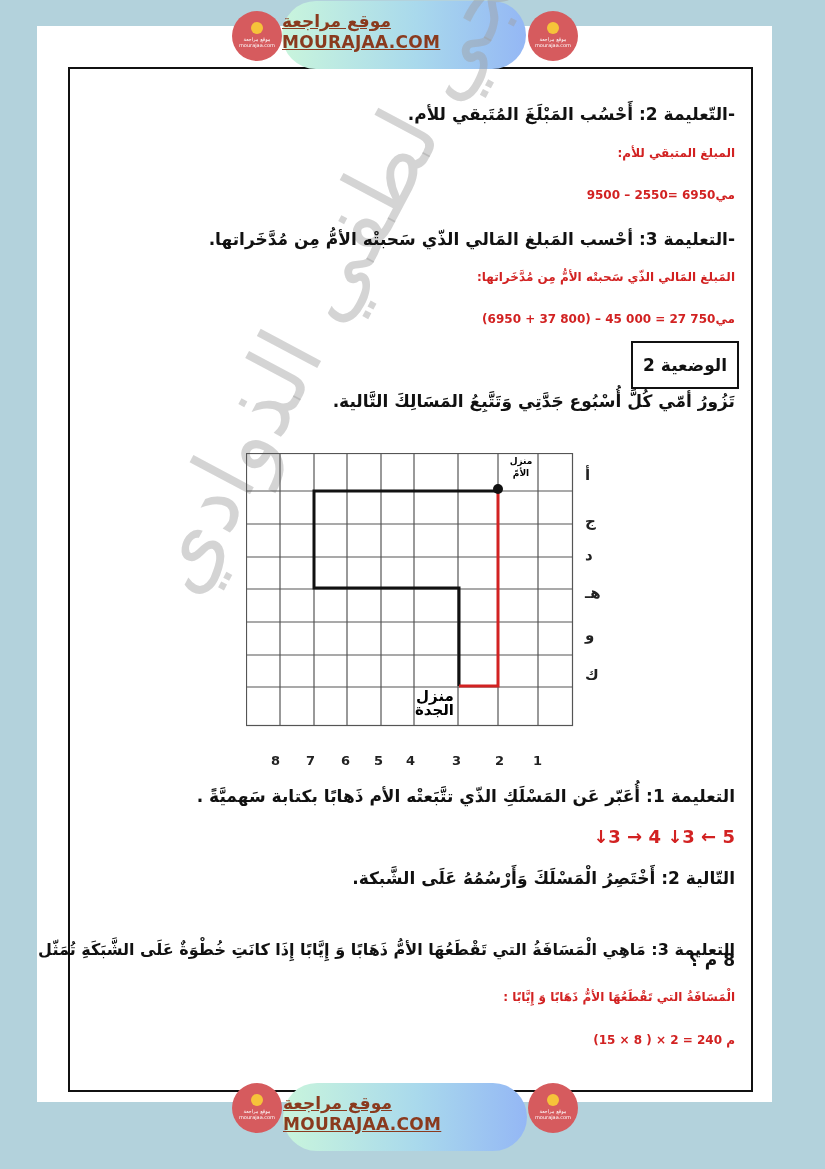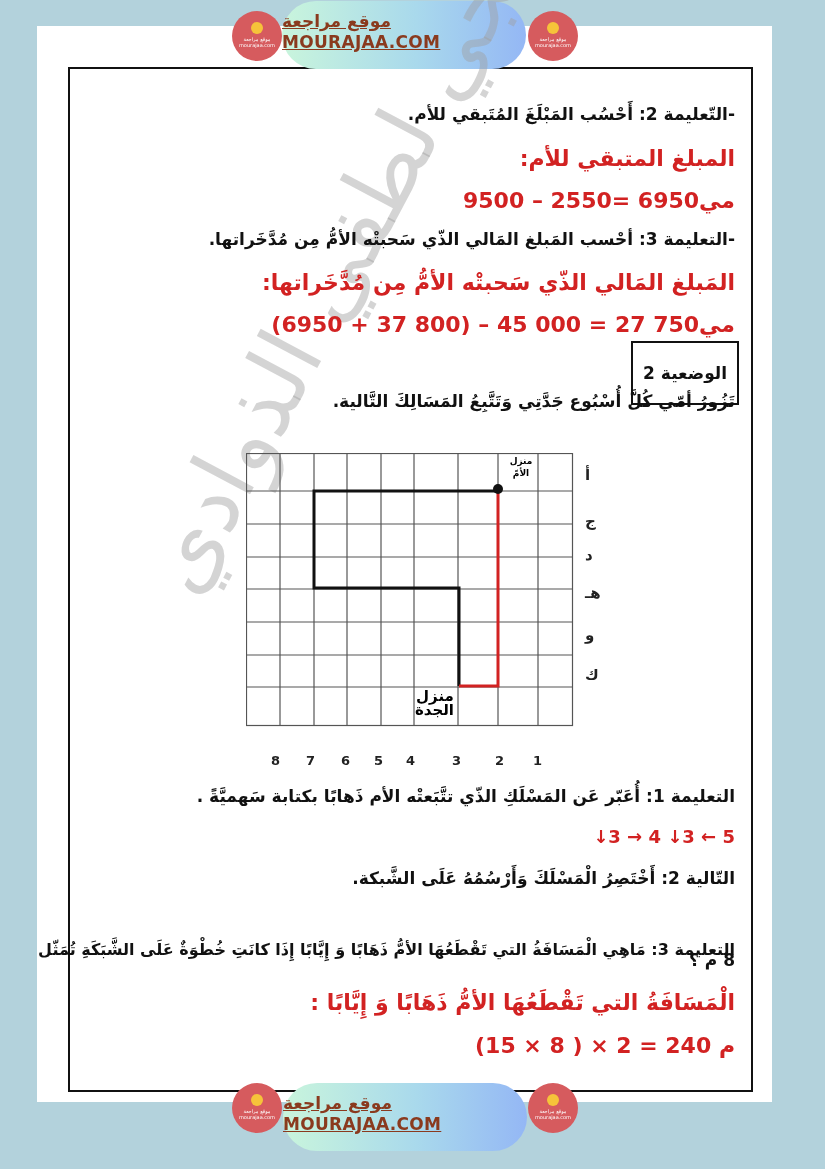--- a/index.html
+++ b/index.html
@@ -27,24 +27,24 @@
       position: absolute; width: 50px; height: 50px; border-radius: 50%;
       background: #d65b5e; text-align: center;
     }
     .logo .book {
       display: block; width: 12px; height: 12px; border-radius: 50%; background: #f6c33a;
       margin: 11px auto 2px auto;
     }
     .logo .cap { display: block; color: #fff; font-size: 5px; line-height: 6px; }
     .rtl { direction: rtl; text-align: right; position: absolute; right: 90px; font-weight: bold; white-space: nowrap; }
     .black { color: #111; font-size: 17px; }
-    .red { color: #d22222; font-size: 22px; }
+    .red { color: #d22222; font-size: 12px; }
     .boxed {
       position: absolute; right: 86px; top: 341px; border: 2px solid #111;
-      padding: 20px 10px; font-size: 17px; font-weight: bold; direction: rtl; color:#111;
+      padding: 12px 10px; font-size: 17px; font-weight: bold; direction: rtl; color:#111;
     }
     .watermark {
       position: absolute; left: 120px; top: 560px; font-size: 90px; color: rgba(160,160,160,0.45);
       transform: rotate(-62deg); transform-origin: left top; white-space: nowrap;
       font-family: "DejaVu Serif", serif; direction: rtl; pointer-events: none;
     }
     .grid-wrap { position: absolute; left: 246px; top: 453px; }
     .row-letter { position: absolute; left: 585px; font-size: 15px; font-weight: bold; color: #222; }
     .col-num { position: absolute; top: 753px; font-size: 13px; font-weight: bold; color: #222; }
     .arrows { position: absolute; right: 90px; top: 826px; font-size: 18px; font-weight: bold; color: #d22222; direction: ltr; white-space: nowrap; }

